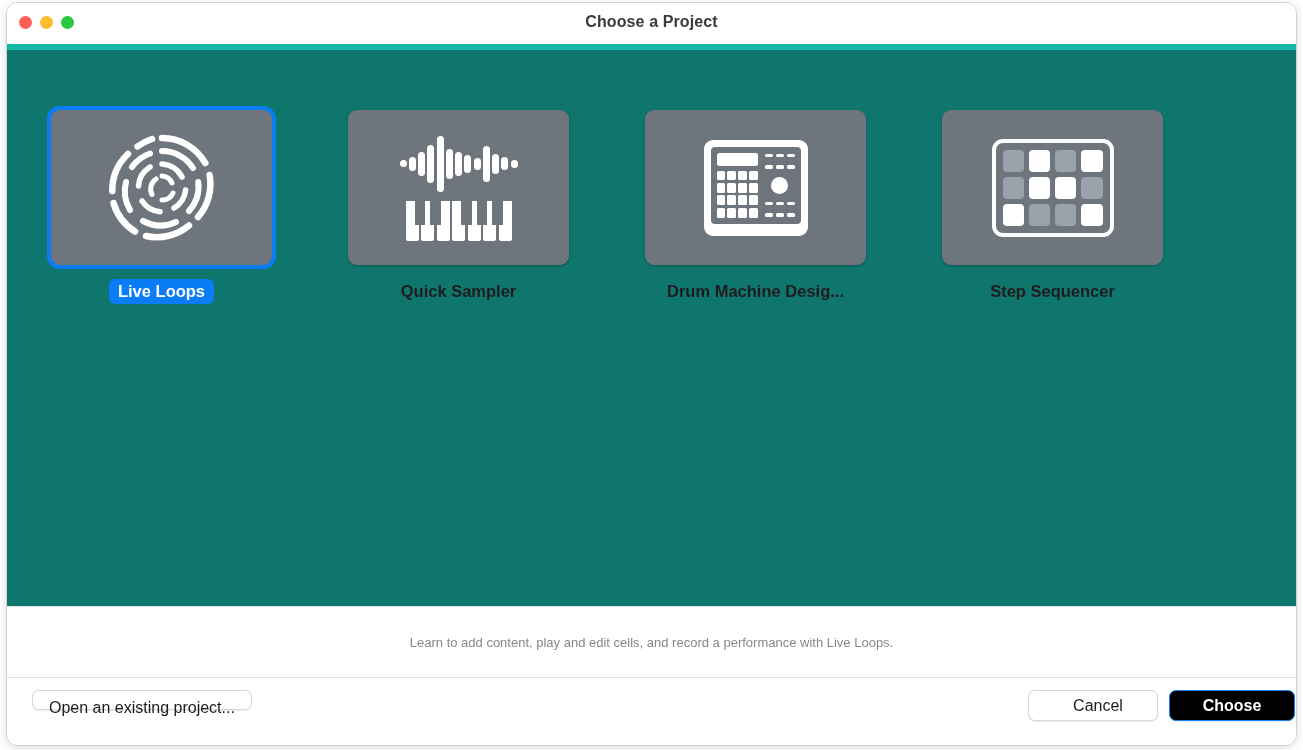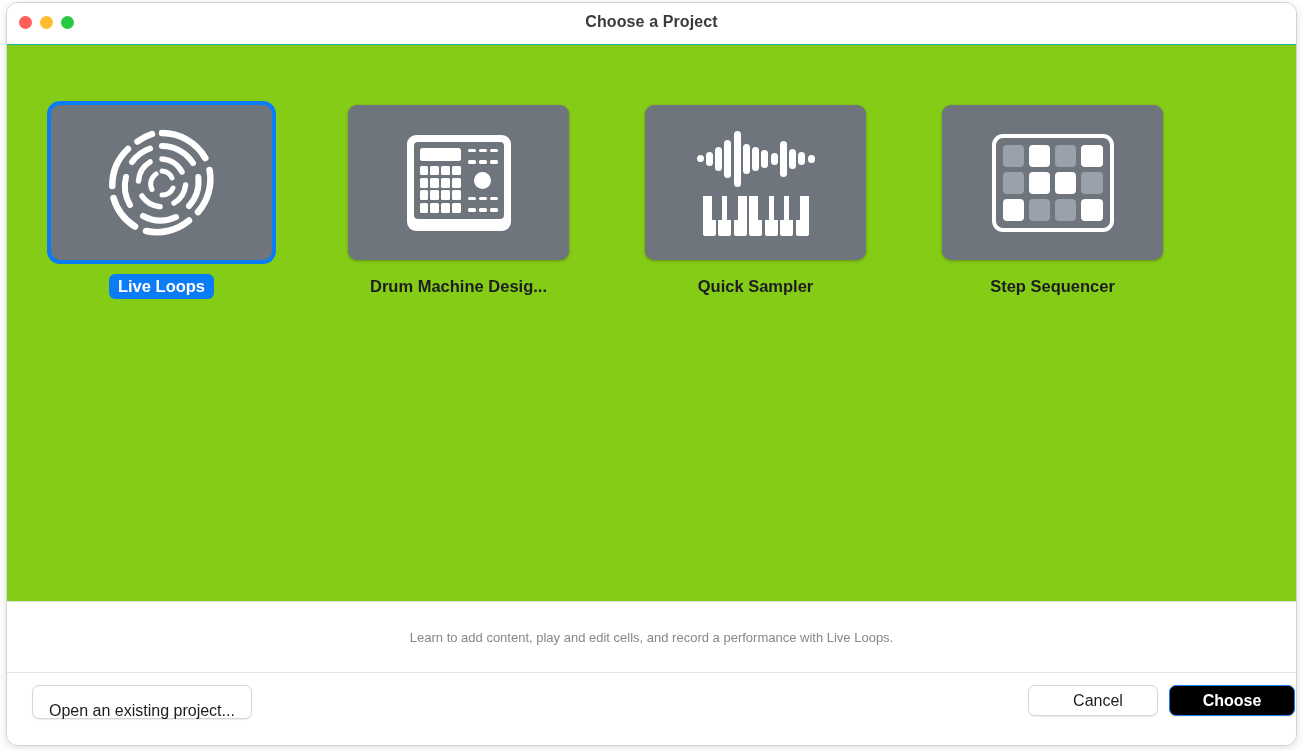--- a/index.html
+++ b/index.html
@@ -26,21 +26,21 @@
     box-shadow: 0 2px 10px rgba(0,0,0,0.13);
     overflow: hidden;
     box-sizing: border-box;
   }
 
   
   .titlebar {
     position: relative;
     height: 41px;
     background: #ffffff;
-    border-bottom: 1px solid #14b8a6;
+    border-bottom: 6px solid #14b8a6;
   }
   .traffic {
     position: absolute;
     left: 12px;
     top: 13px;
     display: flex;
     gap: 8px;
   }
   .light {
     width: 13px;
@@ -60,21 +60,21 @@
     font-size: 16px;
     font-weight: bold;
     color: #3a3a3c;
     letter-spacing: 0.1px;
   }
 
   
   .content {
     position: relative;
     height: 556px;
-    background: #84cc16;
+    background: #0f766e;
   }
 
   .tile-grid {
     position: absolute;
     left: 0;
     top: 0;
     width: 100%;
     display: flex;
     padding-top: 60px;
     box-sizing: border-box;
@@ -307,22 +307,22 @@
     background: #ffffff;
     border: 1px solid #d6d6d6;
     border-radius: 7px;
     box-shadow: 0 0.5px 1px rgba(0,0,0,0.08);
     cursor: default;
     white-space: nowrap;
   }
   .btn-open {
     left: 25px;
     top: 12px;
-    height: 31px;
-    padding: 16px 16px;
+    height: 20px;
+    padding: 8px 16px;
   }
   .btn-cancel {
     right: 138px;
     top: 12px;
     height: 31px;
     width: 130px;
     padding-left: 16px;
   }
   .btn-choose {
     right: 1px;
@@ -385,76 +385,20 @@
                 <g stroke-width="5">
                   <path d="M56 44 A12 12 0 0 1 66 51"></path>
                   <path d="M67 61 A12 12 0 0 1 56 68"></path>
                   <path d="M46 62.5 A12 12 0 0 1 50 47"></path>
                 </g>
               </g>
             </svg>
           </div>
         </div>
         <div class="tile-label">Live Loops</div>
-      </div>
-
-      <div class="tile-cell">
-        <div class="thumb-wrap">
-          <div class="thumb">
-            <div class="dm-icon">
-              <div class="dm-panel">
-                <div class="dm-left">
-                  <div class="dm-display"></div>
-                  <div class="dm-pads">
-                    <div class="dm-pad"></div>
-                      <div class="dm-pad"></div>
-                      <div class="dm-pad"></div>
-                      <div class="dm-pad"></div>
-                    <div class="dm-pad"></div>
-                      <div class="dm-pad"></div>
-                      <div class="dm-pad"></div>
-                      <div class="dm-pad"></div>
-                    <div class="dm-pad"></div>
-                      <div class="dm-pad"></div>
-                      <div class="dm-pad"></div>
-                      <div class="dm-pad"></div>
-                    <div class="dm-pad"></div>
-                      <div class="dm-pad"></div>
-                      <div class="dm-pad"></div>
-                      <div class="dm-pad"></div>
-                  </div>
-                </div>
-                <div class="dm-right">
-                  <div class="dm-dashrow">
-                      <div class="dm-dash"></div>
-                      <div class="dm-dash"></div>
-                      <div class="dm-dash"></div>
-                    </div>
-                  <div class="dm-dashrow">
-                      <div class="dm-dash"></div>
-                      <div class="dm-dash"></div>
-                      <div class="dm-dash"></div>
-                    </div>
-                  <div class="dm-knob"></div>
-                  <div class="dm-dashrow">
-                      <div class="dm-dash"></div>
-                      <div class="dm-dash"></div>
-                      <div class="dm-dash"></div>
-                    </div>
-                  <div class="dm-dashrow">
-                      <div class="dm-dash"></div>
-                      <div class="dm-dash"></div>
-                      <div class="dm-dash"></div>
-                    </div>
-                </div>
-              </div>
-            </div>
-          </div>
-        </div>
-        <div class="tile-label">Drum Machine Desig...</div>
       </div>
 
       <div class="tile-cell">
         <div class="thumb-wrap">
           <div class="thumb">
             <div class="qs-icon">
               <div class="qs-wave">
                 <div class="qs-bar" style="height:7px"></div>
                 <div class="qs-bar" style="height:14px"></div>
                 <div class="qs-bar" style="height:24px"></div>
@@ -480,20 +424,76 @@
               </div>
             </div>
           </div>
         </div>
         <div class="tile-label">Quick Sampler</div>
       </div>
 
       <div class="tile-cell">
         <div class="thumb-wrap">
           <div class="thumb">
+            <div class="dm-icon">
+              <div class="dm-panel">
+                <div class="dm-left">
+                  <div class="dm-display"></div>
+                  <div class="dm-pads">
+                    <div class="dm-pad"></div>
+                      <div class="dm-pad"></div>
+                      <div class="dm-pad"></div>
+                      <div class="dm-pad"></div>
+                    <div class="dm-pad"></div>
+                      <div class="dm-pad"></div>
+                      <div class="dm-pad"></div>
+                      <div class="dm-pad"></div>
+                    <div class="dm-pad"></div>
+                      <div class="dm-pad"></div>
+                      <div class="dm-pad"></div>
+                      <div class="dm-pad"></div>
+                    <div class="dm-pad"></div>
+                      <div class="dm-pad"></div>
+                      <div class="dm-pad"></div>
+                      <div class="dm-pad"></div>
+                  </div>
+                </div>
+                <div class="dm-right">
+                  <div class="dm-dashrow">
+                      <div class="dm-dash"></div>
+                      <div class="dm-dash"></div>
+                      <div class="dm-dash"></div>
+                    </div>
+                  <div class="dm-dashrow">
+                      <div class="dm-dash"></div>
+                      <div class="dm-dash"></div>
+                      <div class="dm-dash"></div>
+                    </div>
+                  <div class="dm-knob"></div>
+                  <div class="dm-dashrow">
+                      <div class="dm-dash"></div>
+                      <div class="dm-dash"></div>
+                      <div class="dm-dash"></div>
+                    </div>
+                  <div class="dm-dashrow">
+                      <div class="dm-dash"></div>
+                      <div class="dm-dash"></div>
+                      <div class="dm-dash"></div>
+                    </div>
+                </div>
+              </div>
+            </div>
+          </div>
+        </div>
+        <div class="tile-label">Drum Machine Desig...</div>
+      </div>
+
+      <div class="tile-cell">
+        <div class="thumb-wrap">
+          <div class="thumb">
             <div class="ss-icon">
               <div class="ss-grid">
                 <div class="ss-cell off"></div>
                   <div class="ss-cell on"></div>
                   <div class="ss-cell off"></div>
                   <div class="ss-cell on"></div>
                 <div class="ss-cell off"></div>
                   <div class="ss-cell on"></div>
                   <div class="ss-cell on"></div>
                   <div class="ss-cell off"></div>

